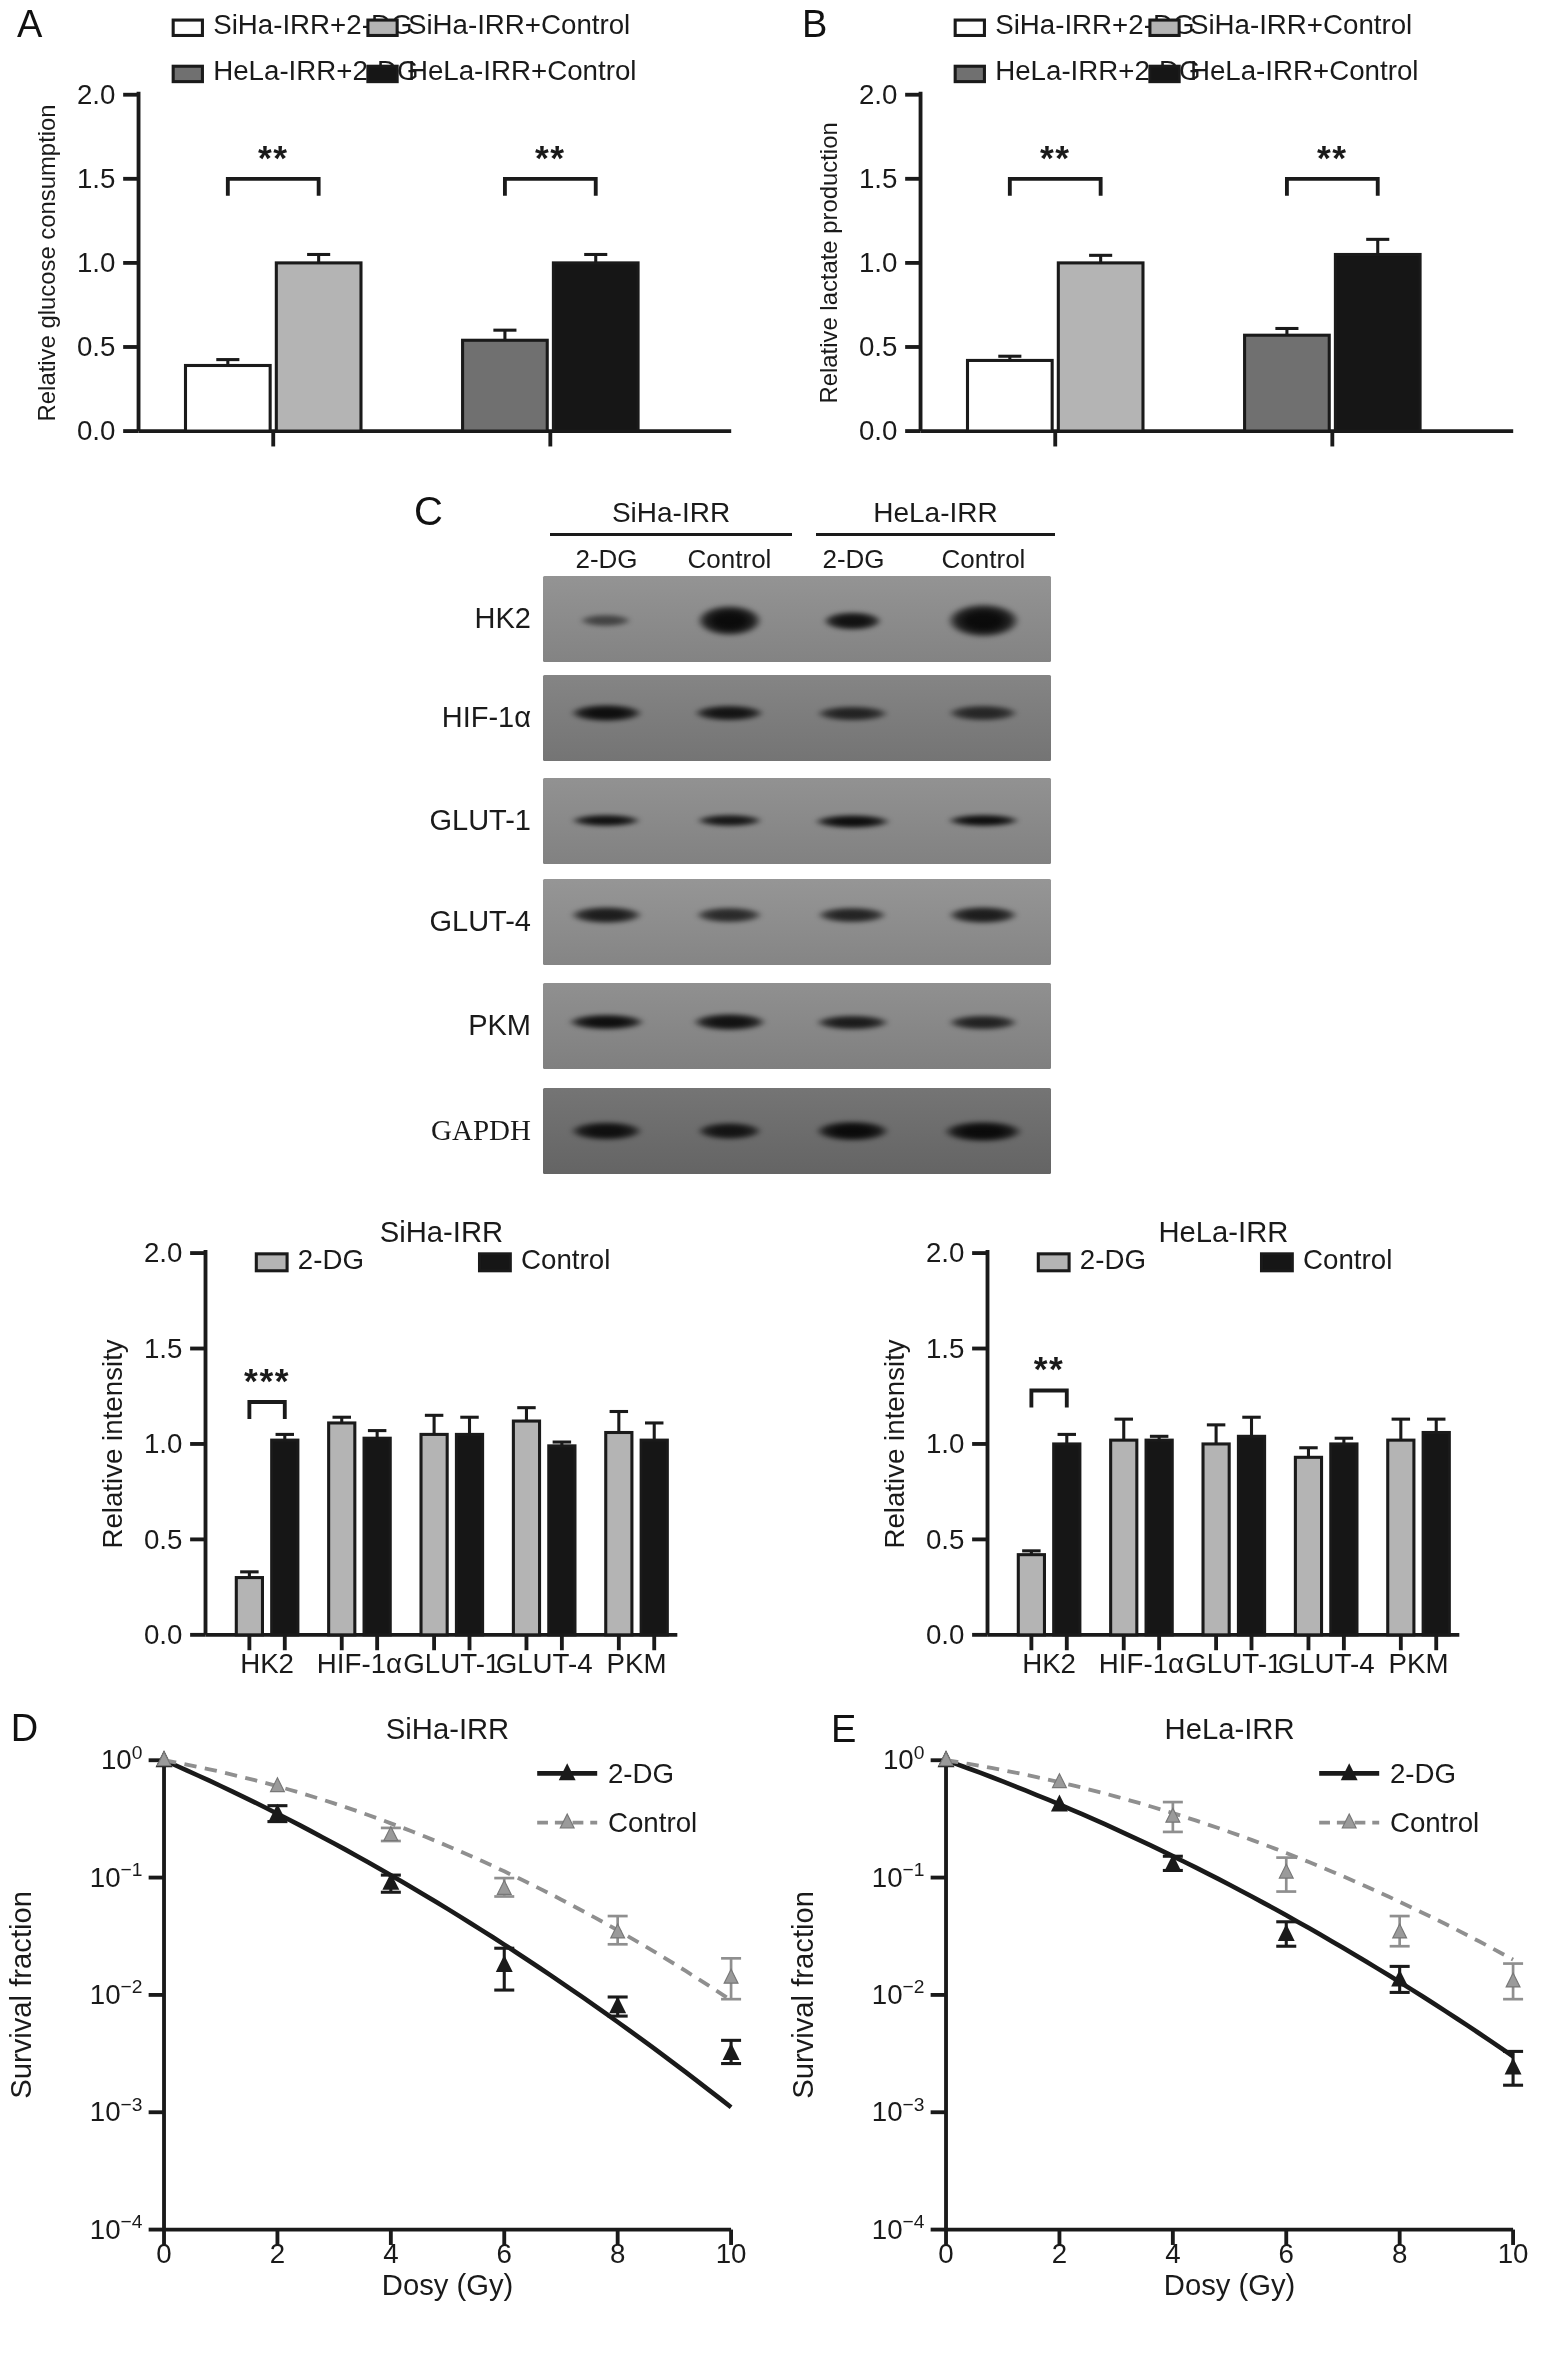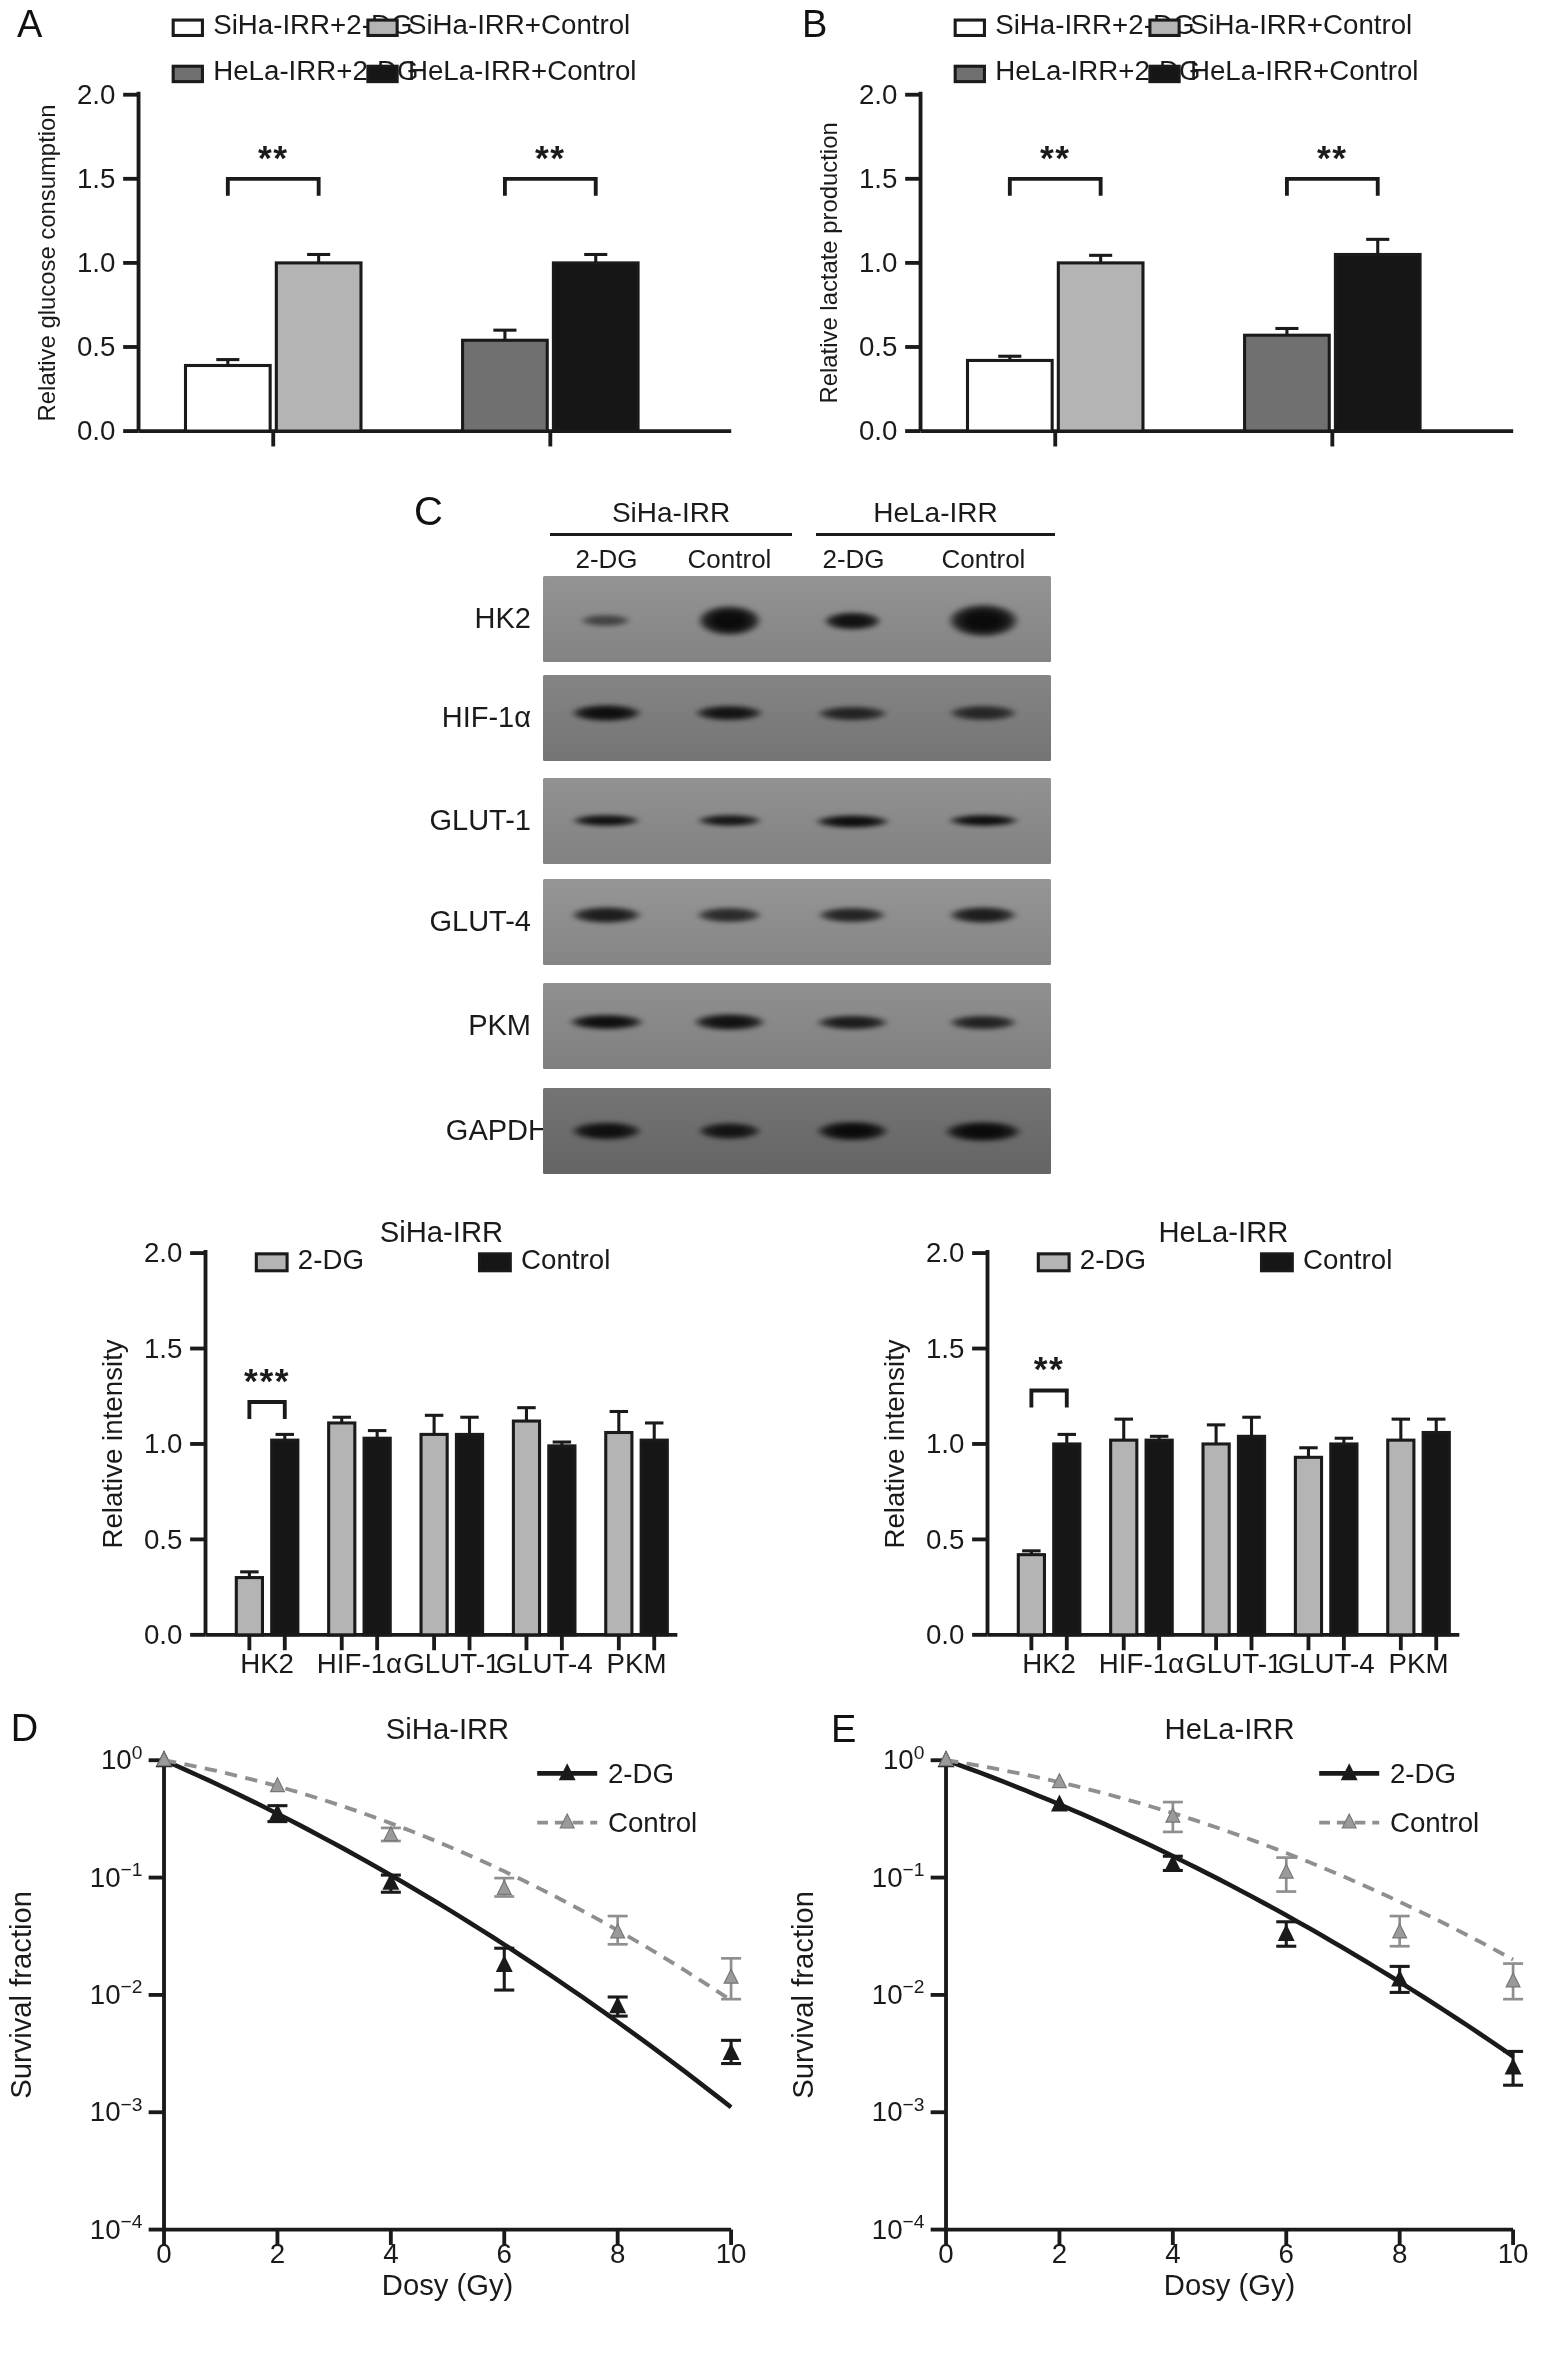--- a/index.html
+++ b/index.html
@@ -198,21 +198,21 @@
           <div class="wb-sheen"></div>
         </div>
         <div class="wb-protein" style="left:362px;top:524px;">PKM</div>
         <div class="wb-box" style="left:543px;top:498px;height:86px;background:#898989;">
           <div class="wb-band" style="left: 10.8px; top: 28px; width: 105px; height: 22.4px; background: radial-gradient(50% 50%, rgba(0, 0, 0, 0.95) 32%, rgba(0, 0, 0, 0.76) 54%, rgba(0, 0, 0, 0) 75%);"></div>
           <div class="wb-band" style="left: 136px; top: 27px; width: 101px; height: 24px; background: radial-gradient(50% 50%, rgba(0, 0, 0, 0.92) 32%, rgba(0, 0, 0, 0.74) 54%, rgba(0, 0, 0, 0) 75%);"></div>
           <div class="wb-band" style="left: 259px; top: 28.5px; width: 101px; height: 21px; background: radial-gradient(50% 50%, rgba(0, 0, 0, 0.85) 32%, rgba(0, 0, 0, 0.68) 54%, rgba(0, 0, 0, 0) 75%);"></div>
           <div class="wb-band" style="left: 392px; top: 28.5px; width: 96px; height: 21px; background: radial-gradient(50% 50%, rgba(0, 0, 0, 0.8) 32%, rgba(0, 0, 0, 0.64) 54%, rgba(0, 0, 0, 0) 75%);"></div>
           <div class="wb-sheen"></div>
         </div>
-        <div class="wb-protein" style="left:380px;top:629px;">GAPDH</div>
+        <div class="wb-protein" style="left:362px;top:629px;font-family:Liberation Serif, serif;">GAPDH</div>
         <div class="wb-box" style="left:543px;top:603px;height:86px;background:#6c6c6c;">
           <div class="wb-band" style="left: 14px; top: 30px; width: 99px; height: 26px; background: radial-gradient(50% 50%, rgba(0, 0, 0, 0.92) 32%, rgba(0, 0, 0, 0.74) 54%, rgba(0, 0, 0, 0) 75%);"></div>
           <div class="wb-band" style="left: 142px; top: 31px; width: 89px; height: 24px; background: radial-gradient(50% 50%, rgba(0, 0, 0, 0.88) 32%, rgba(0, 0, 0, 0.7) 54%, rgba(0, 0, 0, 0) 75%);"></div>
           <div class="wb-band" style="left: 259px; top: 29px; width: 101px; height: 28px; background: radial-gradient(50% 50%, rgba(0, 0, 0, 0.97) 32%, rgba(0, 0, 0, 0.78) 54%, rgba(0, 0, 0, 0) 75%);"></div>
           <div class="wb-band" style="left: 386px; top: 28.5px; width: 108px; height: 29px; background: radial-gradient(50% 50%, rgba(0, 0, 0, 0.97) 32%, rgba(0, 0, 0, 0.78) 54%, rgba(0, 0, 0, 0) 75%);"></div>
           <div class="wb-sheen"></div>
         </div>
       </div>
   </section>
 

